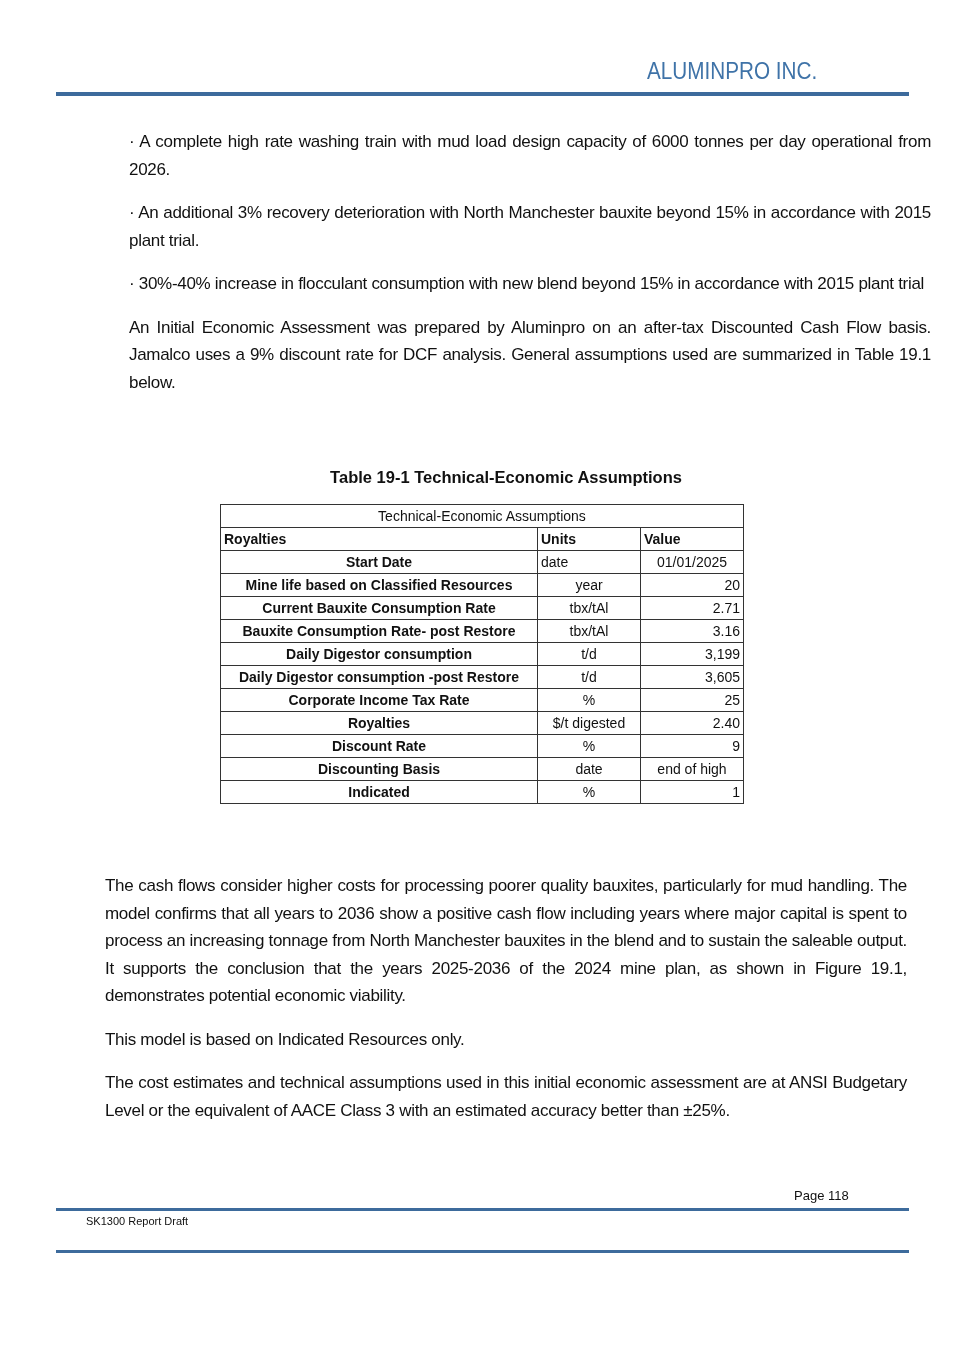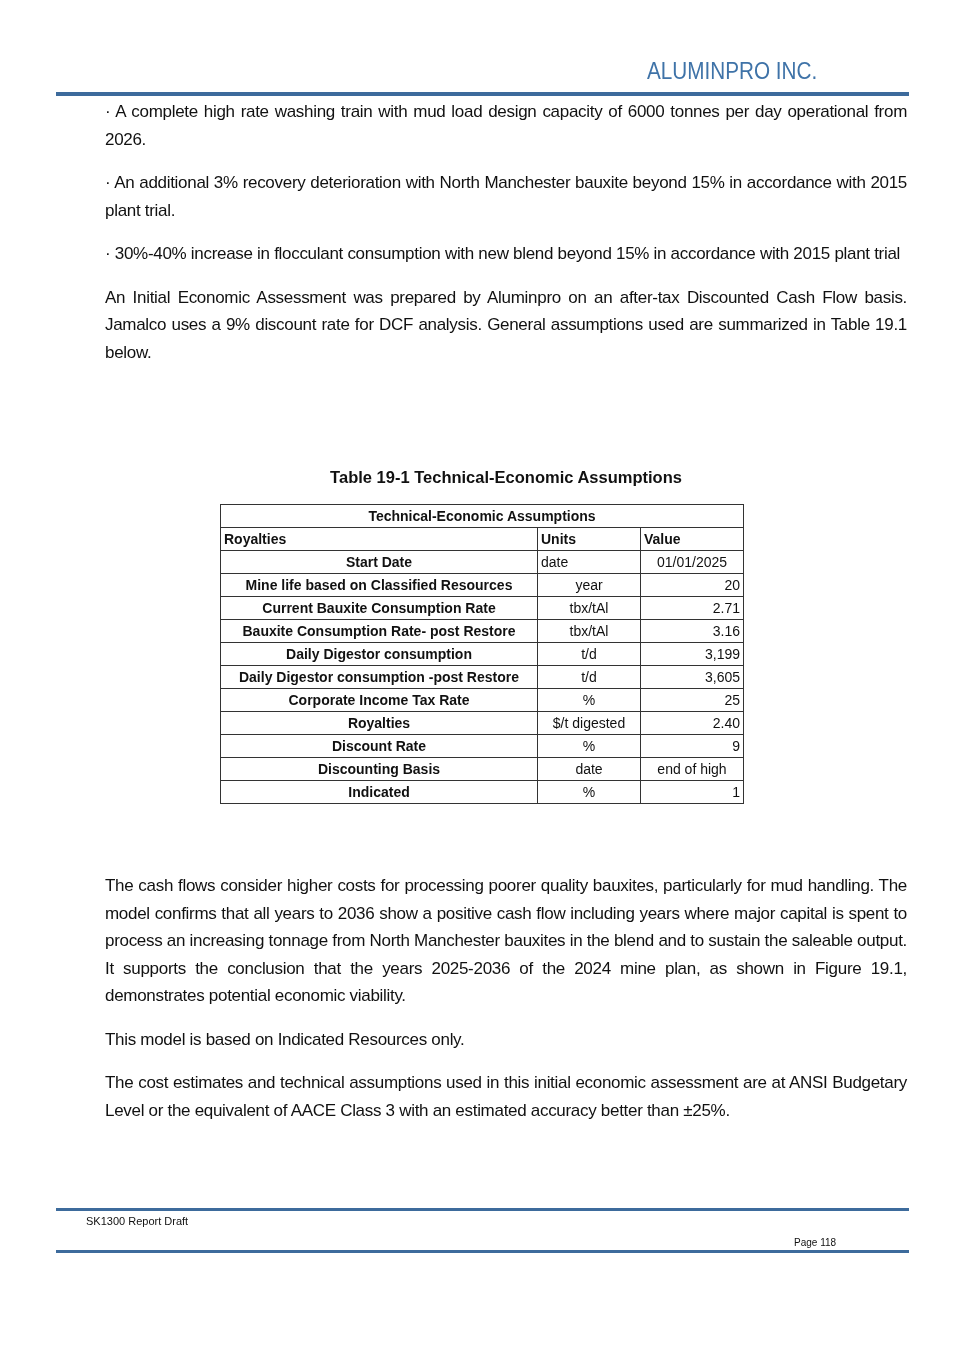--- a/index.html
+++ b/index.html
@@ -9,37 +9,37 @@
                   color: #3f73a8; letter-spacing: 0; transform: scaleX(0.9); transform-origin: right; }
   .rule { position: absolute; left: 56px; width: 853px; height: 4px; background: #3d6b9c; }
   .body-text { position: absolute; left: 105px; width: 802px; font-size: 17px; line-height: 27.5px;
                text-align: justify; font-family: "Liberation Sans", sans-serif; letter-spacing: -0.3px; }
   .body-text p { margin: 0 0 16px 0; }
   .caption { position: absolute; left: 0; width: 1012px; top: 468px; text-align: center;
              font-weight: bold; font-size: 16.5px; }
   table.assump { position: absolute; left: 220px; top: 504px; border-collapse: collapse;
                  font-size: 14px; font-family: "Liberation Sans", sans-serif; }
   table.assump td, table.assump th { border: 1px solid #333; padding: 0 3px; height: 22px; line-height: 22px; }
-  table.assump th.title { font-weight: bold; height: 22px; }
+  table.assump th.title { font-weight: normal; height: 22px; }
   td.desc { width: 310px; font-weight: bold; text-align: center; }
   td.units { width: 96px; text-align: center; }
   td.units.left { text-align: left; }
   td.val { width: 96px; text-align: right; }
   td.val.center { text-align: center; }
   .hdr-cell { font-weight: bold; text-align: left !important; }
   .footer-left { position: absolute; left: 58px; top: 1215px; font-size: 11px; margin-left: 28px; }
-  .footer-right { position: absolute; left: 746px; top: 1237px; font-size: 10px; padding-left: 48px; }
+  .footer-right { position: absolute; left: 746px; top: 1188px; font-size: 13px; padding-left: 48px; }
 </style>
 </head>
 <body>
 
 <div class="header-title">ALUMINPRO INC.</div>
 <div class="rule" style="top:92px;"></div>
 
-<div class="body-text" style="top:98px;">
+<div class="body-text" style="top:128px;margin-left:24px;">
   <p>· A complete high rate washing train with mud load design capacity of 6000 tonnes per day operational from 2026.</p>
   <p>· An additional 3% recovery deterioration with North Manchester bauxite beyond 15% in accordance with 2015 plant trial.</p>
   <p>· 30%-40% increase in flocculant consumption with new blend beyond 15% in accordance with 2015 plant trial</p>
   <p>An Initial Economic Assessment was prepared by Aluminpro on an after-tax Discounted Cash Flow basis. Jamalco uses a 9% discount rate for DCF analysis. General assumptions used are summarized in Table 19.1 below.</p>
 </div>
 
 <div class="caption">Table 19-1 Technical-Economic Assumptions</div>
 
 <table class="assump">
   <tbody>

